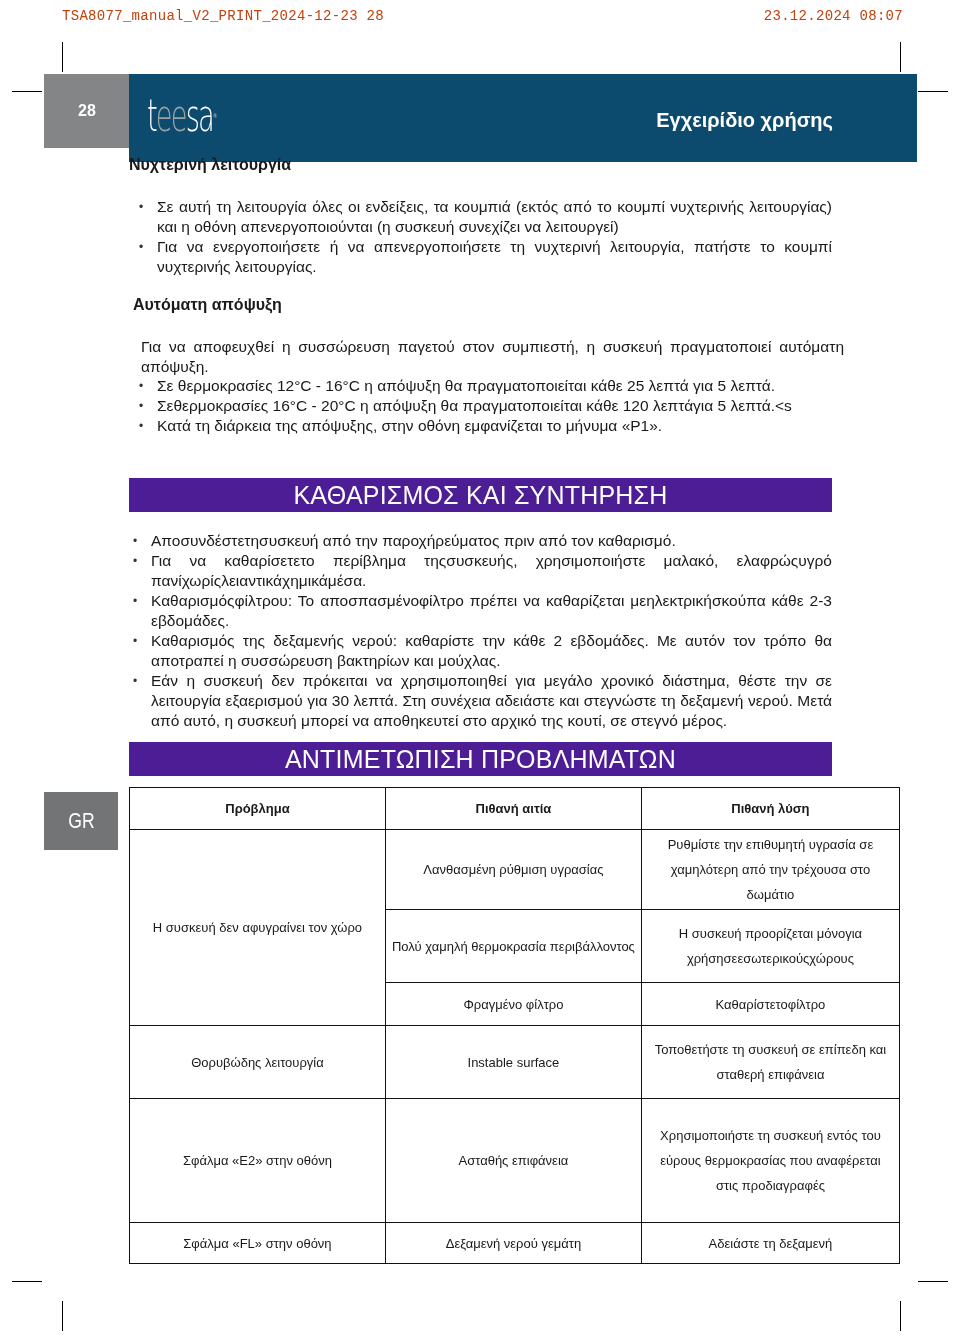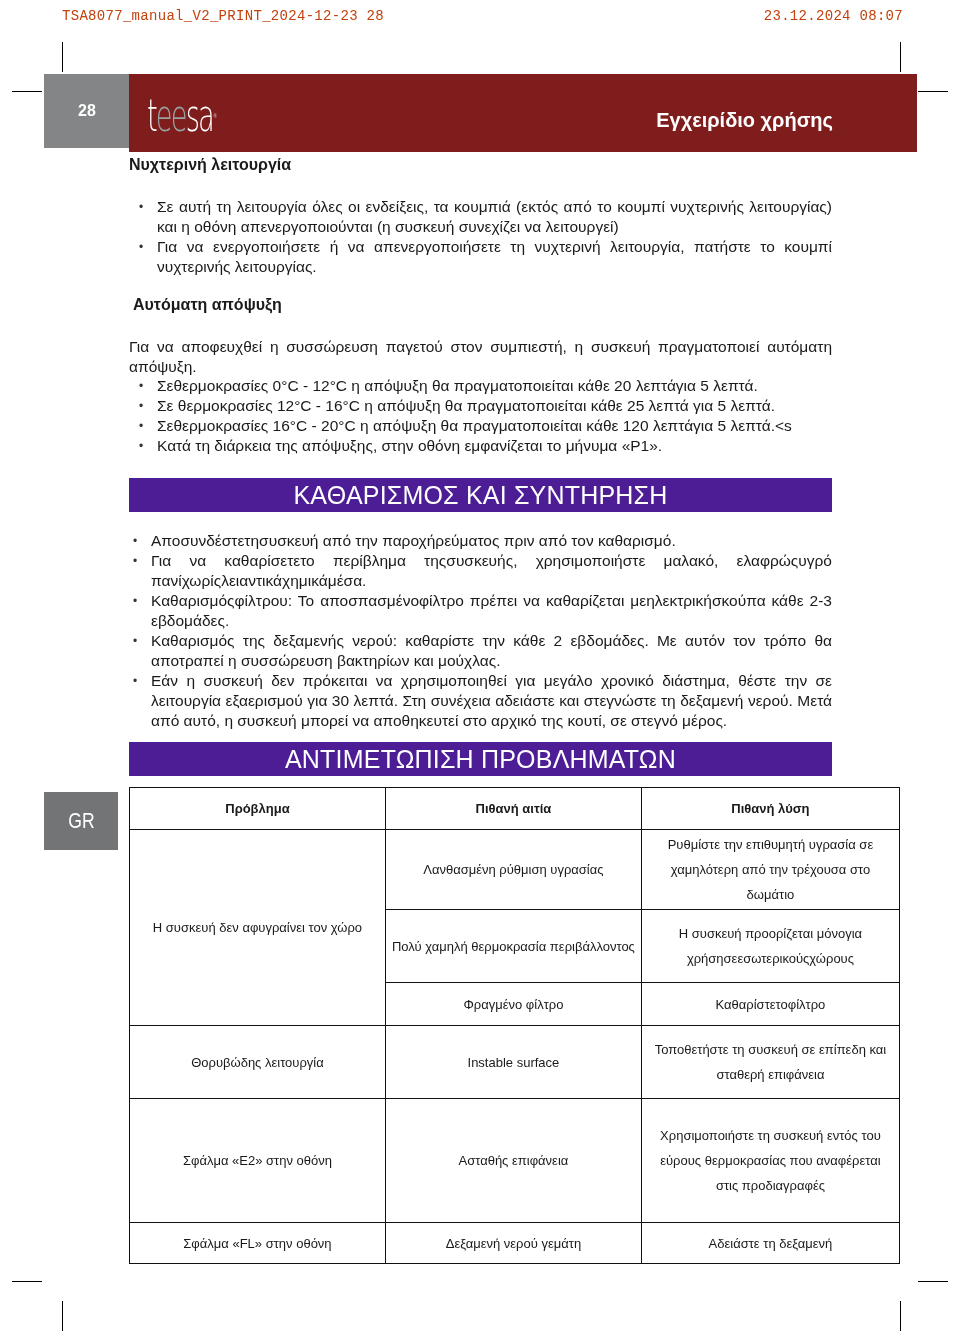--- a/index.html
+++ b/index.html
@@ -8,21 +8,21 @@
 
   .print-slug { position: absolute; top: 8px; font-family: Liberation Mono, monospace; font-size: 14px; color: #c2410c; letter-spacing: 0.3px; }
   .slug-left { left: 62px; }
   .slug-right { right: 58px; }
 
   .crop { position: absolute; background: #000; }
   .crop.v { width: 1px; height: 30px; }
   .crop.h { height: 1px; width: 30px; }
 
   .page-num-tab { position: absolute; left: 44px; top: 74px; width: 86px; height: 74px; background: #838586; color: #fff; font-weight: bold; font-size: 16px; display: flex; align-items: center; justify-content: center; }
-  .header-band { position: absolute; left: 129px; top: 74px; width: 788px; height: 78px; background: #7f1d1d; }
+  .header-band { position: absolute; left: 129px; top: 74px; width: 788px; height: 88px; background: #0c4a6e; }
   .logo { position: absolute; left: 18px; top: 20px; font-family: "DejaVu Sans", sans-serif; font-size: 44px; line-height: 44px; letter-spacing: -3px; transform: scaleX(0.62); transform-origin: left center; font-weight: 300; }
   .logo .w { color: #ffffff; }
   .logo .g { color: #9aa1a3; }
   .logo sup { font-size: 7px; color: #fff; vertical-align: top; letter-spacing: 0; }
   .header-title { position: absolute; right: 84px; top: 35px; color: #fff; font-weight: bold; font-size: 20px; padding-left: 38px; }
 
   .lang-tab { position: absolute; left: 44px; top: 792px; width: 74px; height: 58px; background: #727476; color: #fff; font-weight: normal; font-size: 22px; display: flex; align-items: center; justify-content: center; transform-origin: center; }
   .lang-tab span { display: inline-block; transform: scaleX(0.8); }
 
   .h3 { position: absolute; font-weight: bold; font-size: 16px; color: #1a1a1a; }
@@ -59,23 +59,22 @@
   <div class="header-title">Εγχειρίδιο χρήσης</div>
 </div>
 
 <div class="h3" style="left:129px; top:156px;">Νυχτερινή λειτουργία</div>
 <ul class="bullets" style="left:135px; top:197px; width:697px;">
   <li>Σε αυτή τη λειτουργία όλες οι ενδείξεις, τα κουμπιά (εκτός από το κουμπί νυχτερινής λειτουργίας) και η οθόνη απενεργοποιούνται (η συσκευή συνεχίζει να λειτουργεί)</li>
   <li>Για να ενεργοποιήσετε ή να απενεργοποιήσετε τη νυχτερινή λειτουργία, πατήστε το κουμπί νυχτερινής λειτουργίας.</li>
 </ul>
 
 <div class="h3" style="left:133px; top:296px;">Αυτόματη απόψυξη</div>
-<div class="para" style="top:337px;">Για να αποφευχθεί η συσσώρευση παγετού στον συμπιεστή, η συσκευή πραγματοποιεί αυτόματη απόψυξη.</div>
+<div class="para" style="top:337px;margin-left:12px;">Για να αποφευχθεί η συσσώρευση παγετού στον συμπιεστή, η συσκευή πραγματοποιεί αυτόματη απόψυξη.</div>
 <ul class="bullets" style="left:135px; top:376px; width:700px; white-space:nowrap;">
-  <li>Σεθερμοκρασίες 0°C - 12°C η απόψυξη θα πραγματοποιείται κάθε 20 λεπτάγια 5 λεπτά.</li>
   <li>Σε θερμοκρασίες 12°C - 16°C η απόψυξη θα πραγματοποιείται κάθε 25 λεπτά για 5 λεπτά.</li>
   <li>Σεθερμοκρασίες 16°C - 20°C η απόψυξη θα πραγματοποιείται κάθε 120 λεπτάγια 5 λεπτά.&lt;s</li>
   <li>Κατά τη διάρκεια της απόψυξης, στην οθόνη εμφανίζεται το μήνυμα «P1».</li>
 </ul>
 
 <div class="section-bar" style="top:478px;">ΚΑΘΑΡΙΣΜΟΣ ΚΑΙ ΣΥΝΤΗΡΗΣΗ</div>
 <ul class="bullets" style="left:129px; top:531px; width:703px;">
   <li>Αποσυνδέστετησυσκευή από την παροχήρεύματος πριν από τον καθαρισμό.</li>
   <li>Για να καθαρίσετετο περίβλημα τηςσυσκευής, χρησιμοποιήστε μαλακό, ελαφρώςυγρό πανίχωρίςλειαντικάχημικάμέσα.</li>
   <li>Καθαρισμόςφίλτρου: Το αποσπασμένοφίλτρο πρέπει να καθαρίζεται μεηλεκτρικήσκούπα κάθε 2-3 εβδομάδες.</li>

